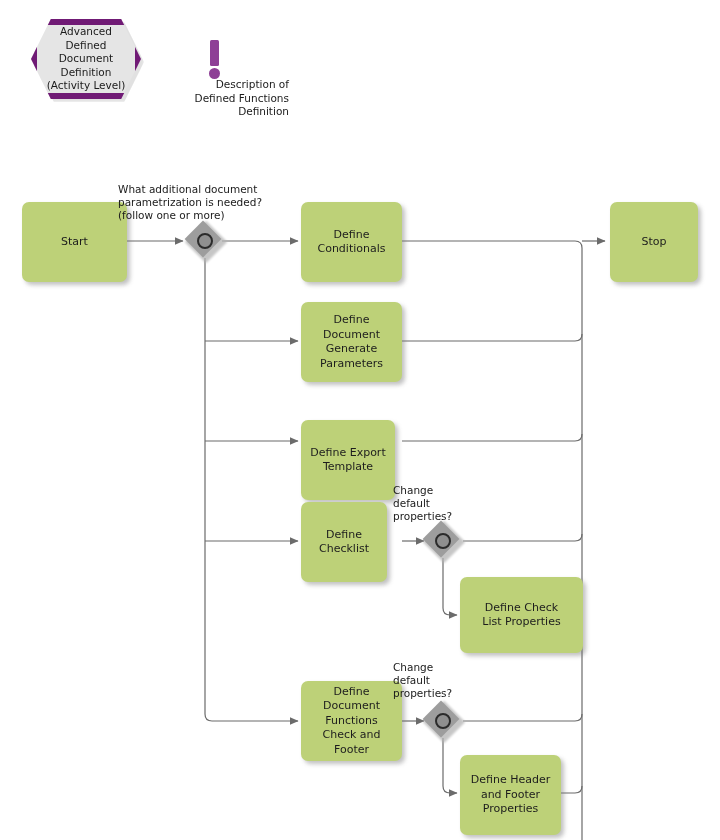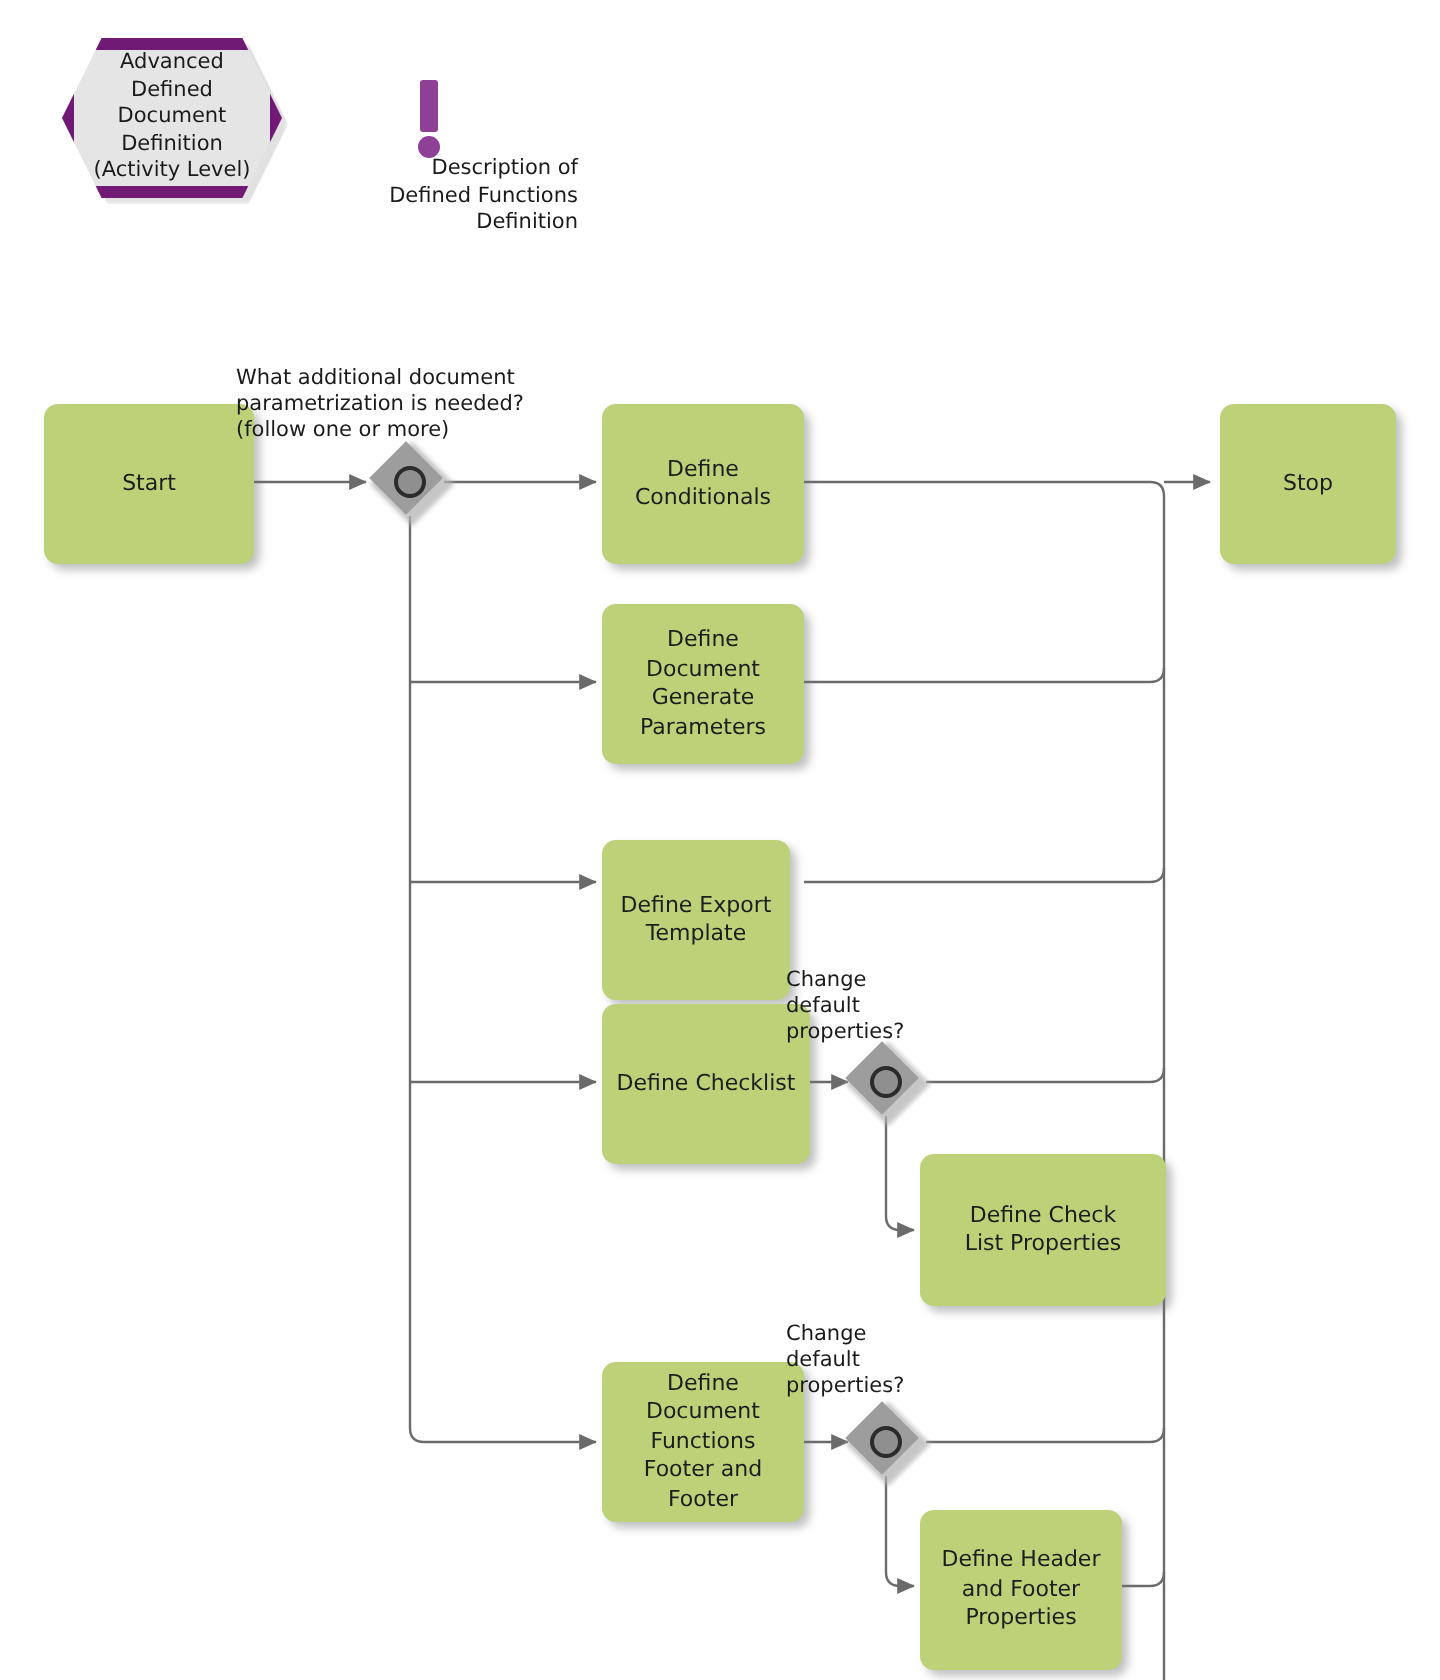--- a/index.html
+++ b/index.html
@@ -175,37 +175,37 @@
     </span>
   </div>
 
   <div class="node" style="left:301px;top:406px;width:94px;height:80px;margin-top:14px;">
     <span>
       <span>Define Export</span><br>
       <span>Template</span>
     </span>
   </div>
 
-  <div class="node" style="left:301px;top:502px;width:104px;height:80px;">
+  <div class="node" style="left:301px;top:502px;width:86px;height:80px;">
     <span>Define Checklist</span>
   </div>
 
   <div class="node" style="left:460px;top:577px;width:123px;height:76px;">
     <span>
       <span>Define Check</span><br>
       <span>List Properties</span>
     </span>
   </div>
 
   <div class="node" style="left:301px;top:681px;width:101px;height:80px;">
     <span>
       <span>Define</span><br>
       <span>Document</span><br>
       <span>Functions</span><br>
-      <span>Footer and</span><br>
+      <span>Check and</span><br>
       <span>Footer</span>
     </span>
   </div>
 
   <div class="node" style="left:460px;top:755px;width:101px;height:80px;">
     <span>
       <span>Define Header</span><br>
       <span>and Footer</span><br>
       <span>Properties</span>
     </span>

